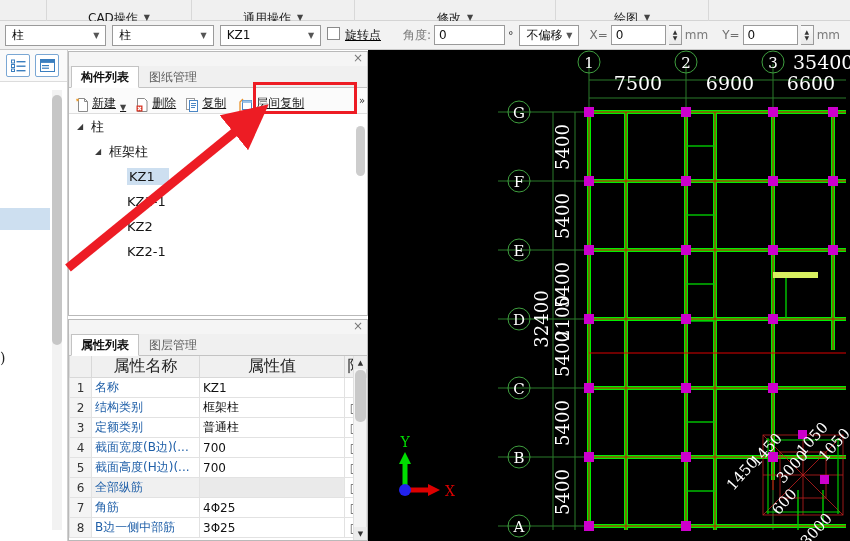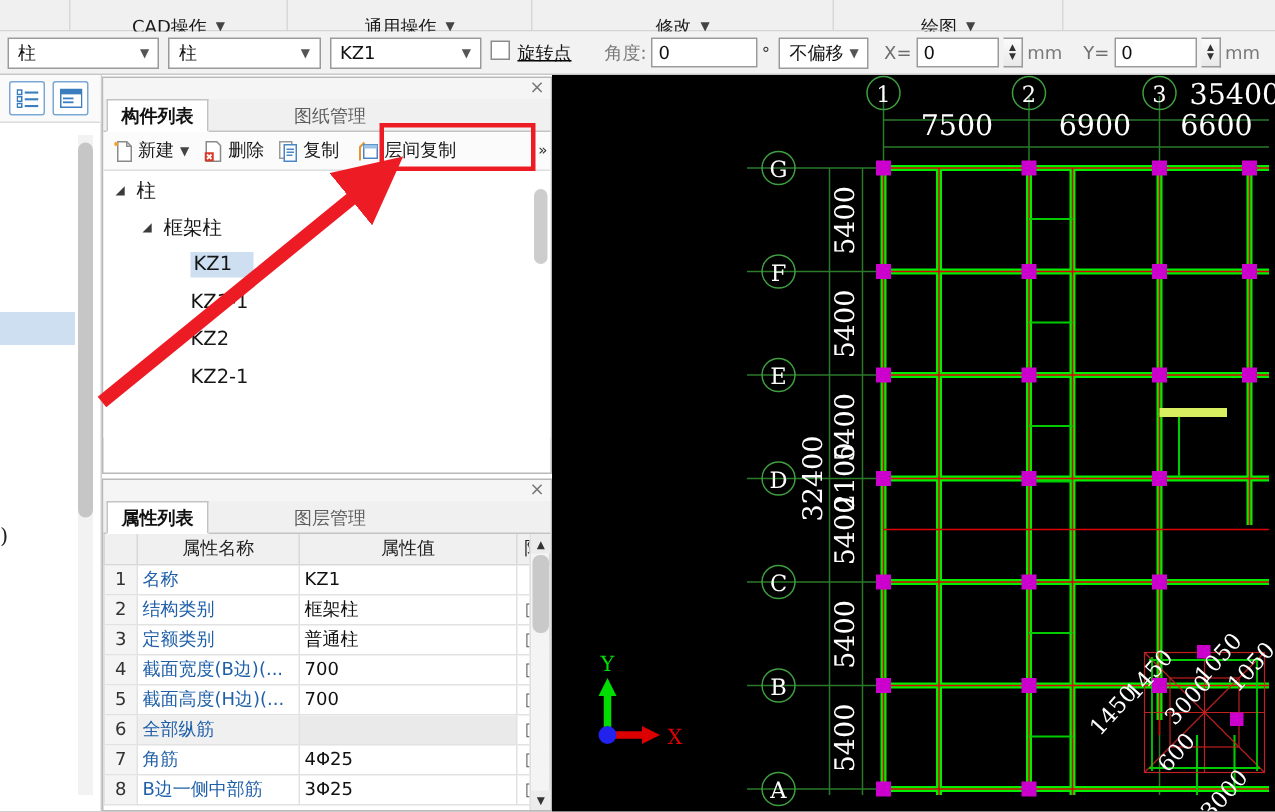--- a/index.html
+++ b/index.html
@@ -132,21 +132,20 @@
     border-bottom: none;
   }
   .dock-close {
     position: absolute; right: 4px; top: -1px;
     font-size: 12px; color: #777; line-height: 14px;
   }
   .tabstrip {
     display: flex; height: 22px; background: #f0f0f0;
     border-bottom: 1px solid #c3c3c3;
     padding-left: 2px;
-    gap: 47px;
   }
   .tab {
     padding: 0 9px; height: 22px; line-height: 21px;
     font-size: 12px; color: #5e5e5e;
     border: 1px solid transparent; border-bottom: none;
   }
   .tab.active {
     background: #ffffff; color: #111; font-weight: bold;
     border-color: #c3c3c3; border-bottom: 1px solid #ffffff;
     margin-bottom: -1px;
@@ -154,23 +153,24 @@
 
   
   .comp-toolbar {
     height: 26px; background: #fbfbfb;
     border-bottom: 1px solid #dedede;
     display: flex; align-items: center; gap: 2px;
     padding: 0 3px;
     position: relative;
   }
   .tb-item {
-    display: flex; align-items: center; height: 22px;
+    display: flex; align-items: flex-end; height: 22px;
     padding: 0 4px; font-size: 12px; color: #1a1a1a;
     white-space: nowrap;
+    text-decoration: underline;
   }
   .tb-item .tb-ico { margin-right: 3px; display: flex; align-items: center; }
   .tb-caret { font-size: 8px; color: #444; margin-left: 4px; }
   .tb-overflow { position: absolute; right: 3px; font-size: 10px; color: #333; letter-spacing: -1px;}
 
   
   .searchbox {
     height: 22px; border-bottom: 1px solid #dcdcdc;
     display: flex; align-items: center; padding: 0 4px;
     background: #ffffff;
@@ -206,21 +206,21 @@
   }
 
   
   .prop-table {
     width: 100%; border-collapse: collapse; font-size: 12px;
     table-layout: fixed;
   }
   .prop-table th {
     background: #f0f0f0; font-weight: normal; color: #222;
     border: 1px solid #d8d8d8; border-top: none;
-    height: 20px; text-align: center; font-size: 12px;
+    height: 20px; text-align: center; font-size: 16px;
   }
   .prop-table td {
     border: 1px solid #e2e2e2;
     height: 20px; padding: 0 3px;
     color: #111; white-space: nowrap; overflow: hidden;
   }
   .prop-table td.idx {
     background: #f4f4f4; text-align: center; color: #333; width: 22px;
   }
   .prop-table td.pname { color: #1f5fa8; width: 108px; }

